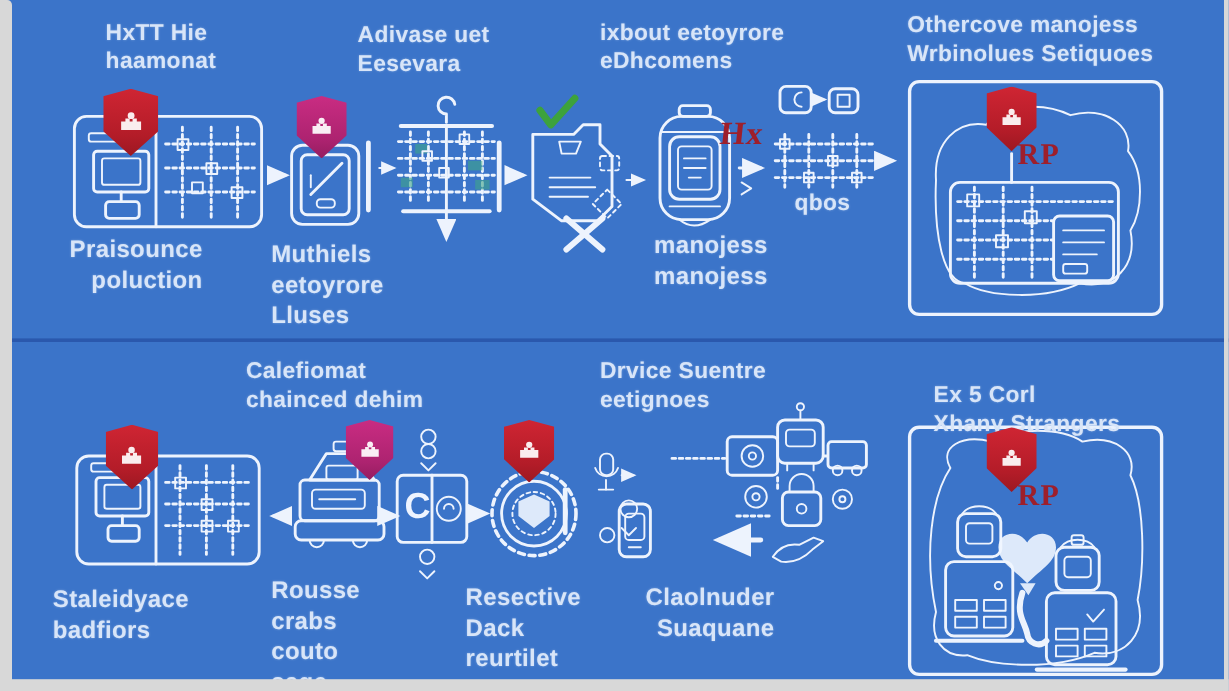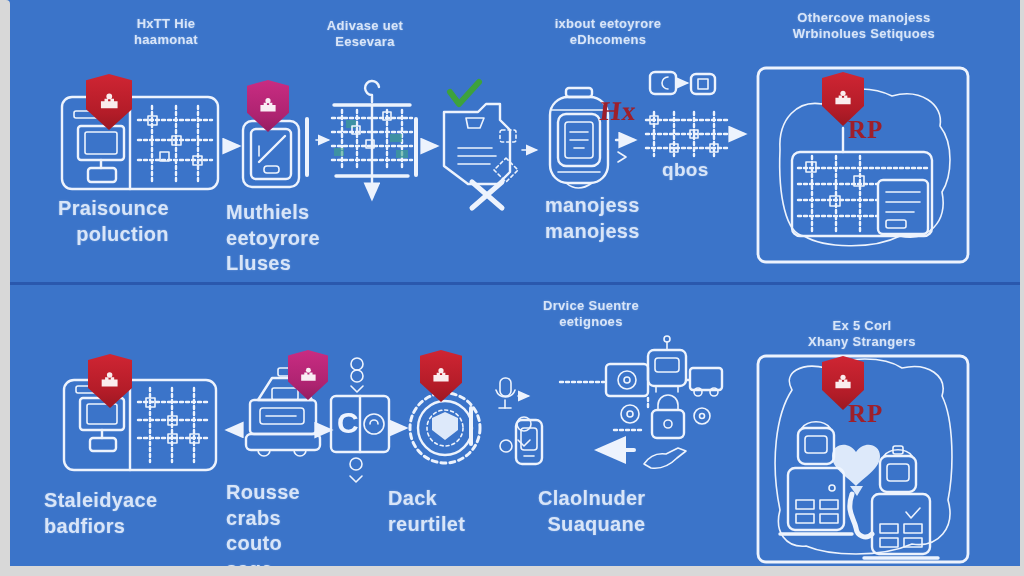--- a/index.html
+++ b/index.html
@@ -13,21 +13,21 @@
     background:#3b74c9;
   }
   .strip{position:absolute;background:#d8d8d8;z-index:40;}
   .strip-left{left:0;top:0;width:10px;height:576px;border-radius:0 4px 4px 0;}
   .strip-bottom{left:0;top:566px;width:1024px;height:10px;}
   .strip-right{left:1020px;top:0;width:4px;height:576px;}
   .divider{position:absolute;left:0;top:282px;width:1024px;height:3px;background:#2a58ad;z-index:5;}
 
   .t{position:absolute;z-index:20;color:#d8e5f8;font-weight:600;
      text-shadow:0 0 2px rgba(205,223,250,.45);}
-  .heading{font-size:13px;line-height:1.25;text-align:center;letter-spacing:.3px;}
+  .heading{font-size:19px;line-height:1.25;text-align:left;letter-spacing:.3px;}
   .caption{font-size:20px;line-height:1.28;letter-spacing:.3px;text-align:right;}
   .center{text-align:left;}
   .small-label{font-size:19px;}
   .red-label{position:absolute;z-index:22;color:#9e1f2b;
      font-family:"Liberation Serif", serif;font-weight:700;letter-spacing:1px;}
 
   .shield{position:absolute;z-index:25;
      clip-path:polygon(50% 0%,100% 11%,100% 63%,50% 100%,0% 63%,0% 11%);
      display:flex;align-items:center;justify-content:center;}
   .shield.red{background:linear-gradient(180deg,#cf2533 0%,#b31c28 70%,#9c1822 100%);}
@@ -79,40 +79,45 @@
   </div>
   <div class="t caption" style="left:545px;top:193px;">
     <div>manojess</div>
     <div>manojess</div>
   </div>
   <div class="t caption small-label" style="left:662px;top:158px;">qbos</div>
 
   <div class="red-label" style="left:600px;top:96px;font-size:27px;transform:skewX(-6deg);">Hx</div>
   <div class="red-label" style="left:848px;top:116px;font-size:25px;">RP</div>
 
+  <div class="t heading" style="left:205px;top:298px;width:156px;">
+    <div>Calefiomat</div>
+    <div>chainced dehim</div>
+  </div>
   <div class="t heading" style="left:500px;top:298px;width:182px;">
     <div>Drvice Suentre</div>
     <div>eetignoes</div>
   </div>
   <div class="t heading" style="left:778px;top:318px;width:168px;">
     <div>Ex 5 Corl</div>
     <div>Xhany Strangers</div>
   </div>
 
   <div class="t caption center" style="left:44px;top:488px;width:130px;">
     <div>Staleidyace</div>
     <div>badfiors</div>
   </div>
   <div class="t caption center" style="left:226px;top:480px;width:110px;">
     <div>Rousse</div>
     <div>crabs couto</div>
     <div>sage</div>
 
   </div>
   <div class="t caption center" style="left:388px;top:486px;width:100px;">
+    <div>Resective</div>
     <div>Dack</div>
     <div>reurtilet</div>
   </div>
   <div class="t caption" style="left:538px;top:486px;">
     <div>Claolnuder</div>
     <div>Suaquane</div>
   </div>
 
   <div class="red-label" style="left:848px;top:400px;font-size:25px;">RP</div>
   <div class="c-letter" style="left:337px;top:406px;">C</div>

